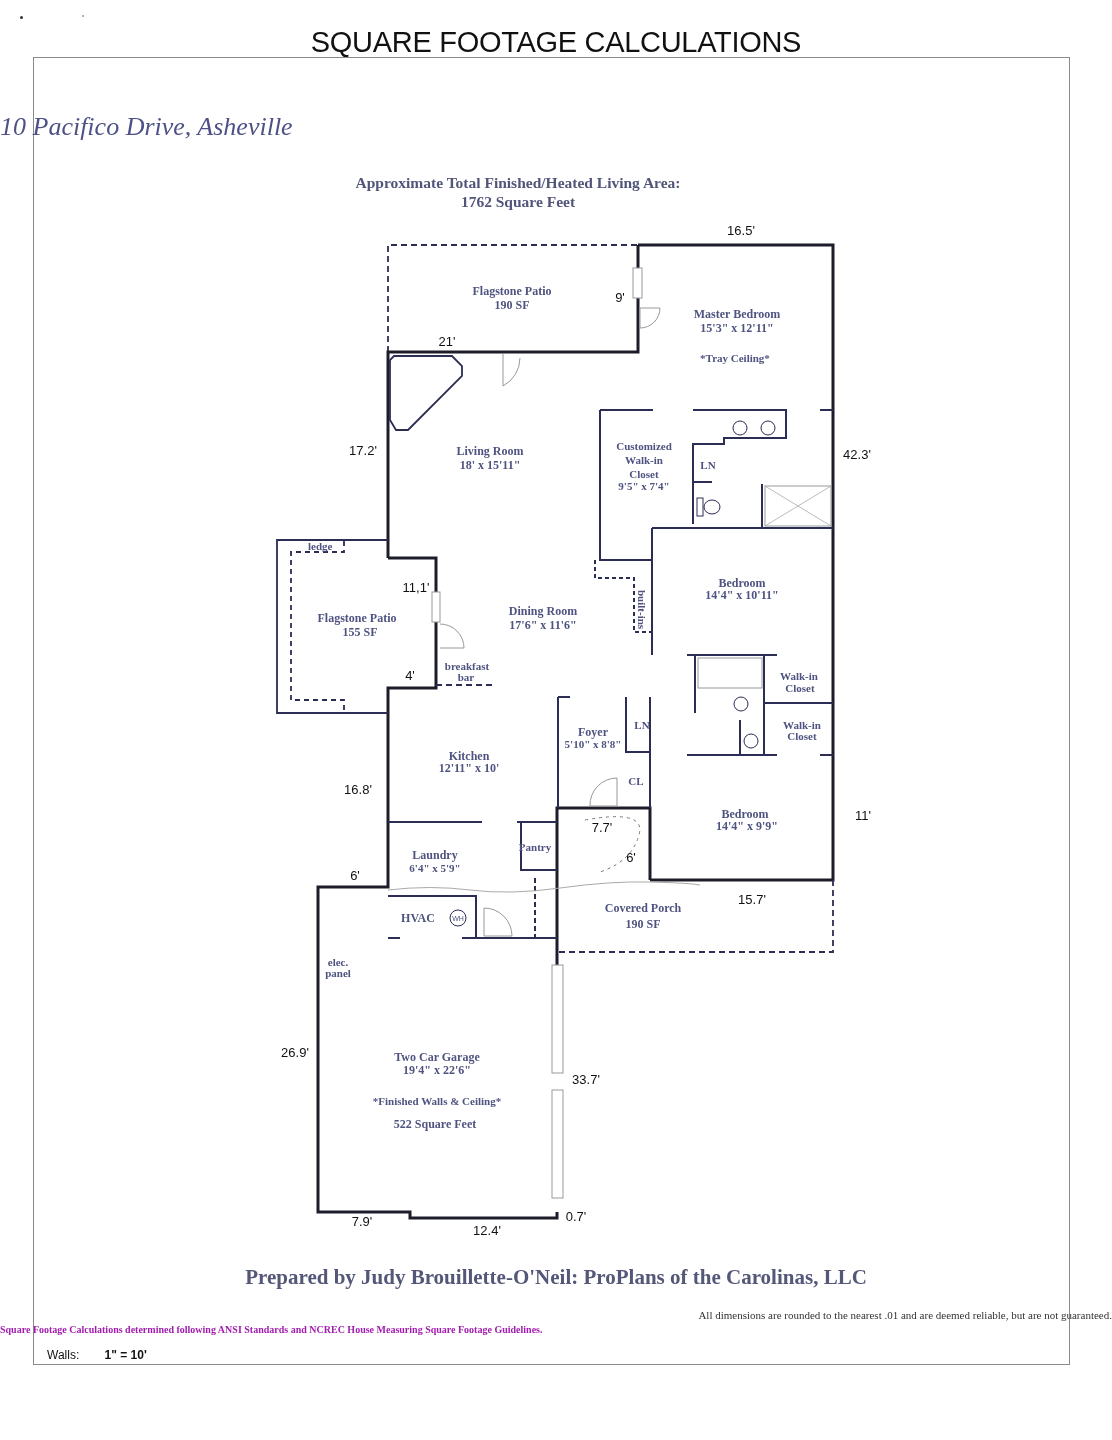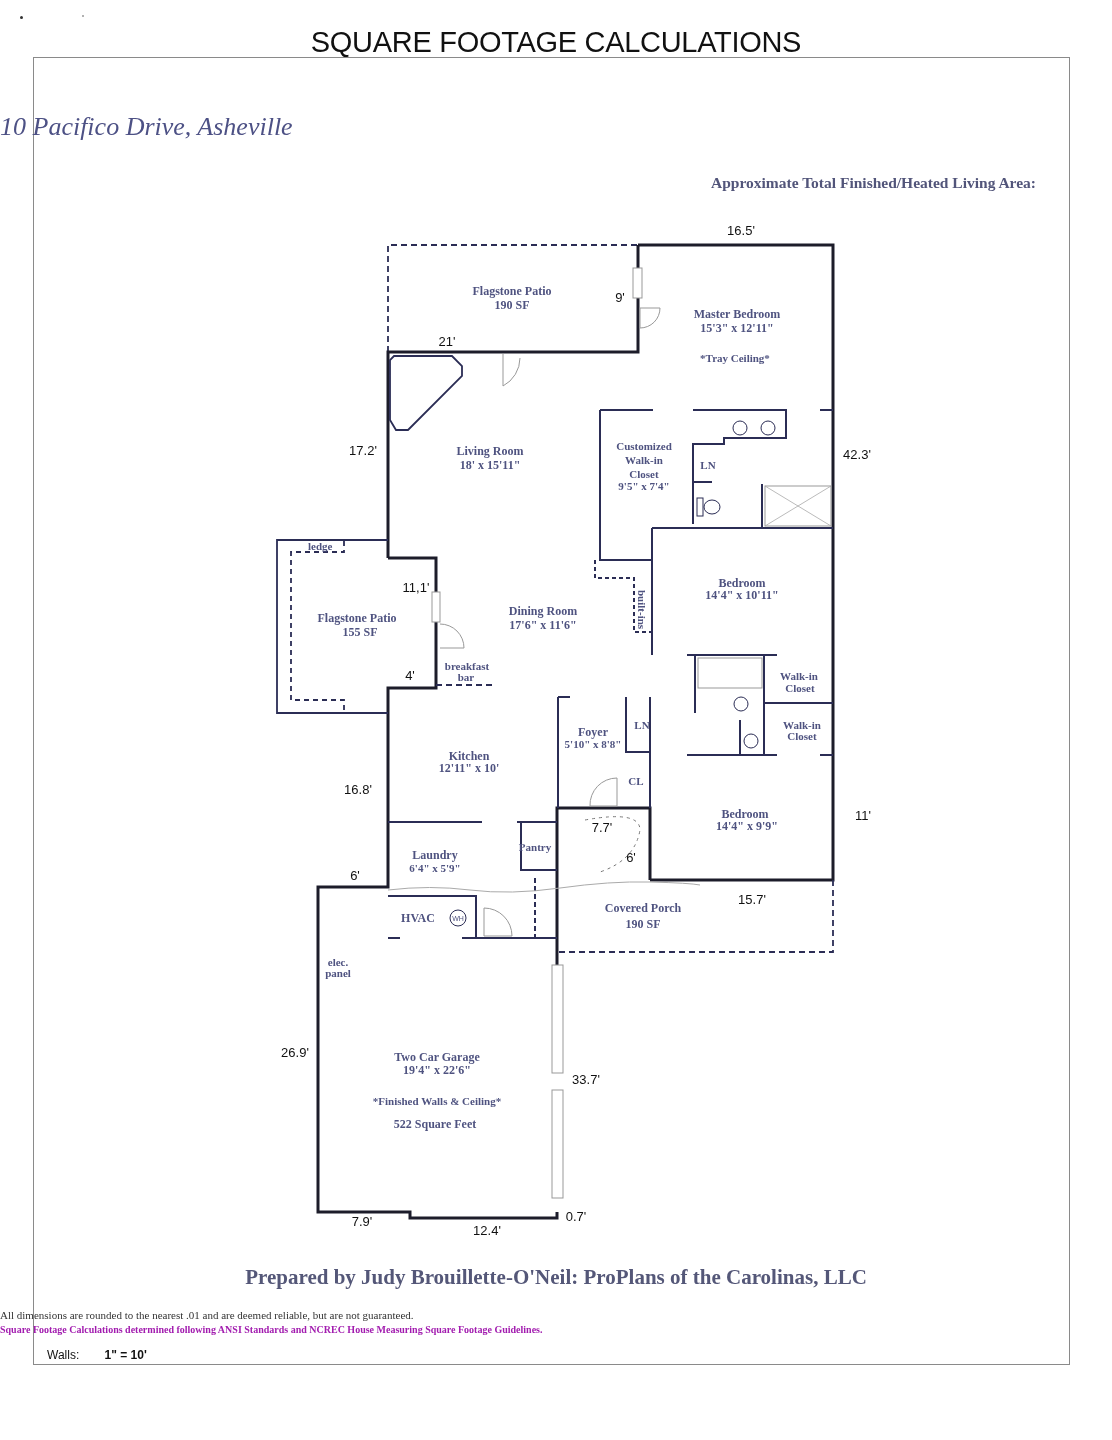--- a/index.html
+++ b/index.html
@@ -1,42 +1,43 @@
 <!DOCTYPE html>
 <html><head>
 <meta charset="utf-8">
 <style>
   html, body { margin:0; padding:0; background:#ffffff; }
   body { width:1112px; height:1440px; position:relative; overflow:hidden; font-family:"Liberation Serif", serif; }
   .dot { position:absolute; border-radius:50%; background:#333; }
   .page-title { position:absolute; top:26px; left:0; width:1112px; text-align:center; font-family:"Liberation Sans", sans-serif; font-weight:normal; font-size:29px; color:#111; letter-spacing:-0.3px; }
   .frame { position:absolute; left:33px; top:57px; width:1037px; height:1308px; border:1.5px solid #8a8a8a; box-sizing:border-box; }
   .address { position:absolute; top:112px; left:0; width:1112px; text-align:left; font-family:"Liberation Serif", serif; font-style:italic; font-size:26px; color:#4d5185; }
-  .area-label { position:absolute; top:173px; left:0; width:1036px; text-align:right; font-size:15.5px; font-weight:bold; color:#52557a; line-height:19px; }
+  .area-label { position:absolute; top:173px; left:0; width:1036px; text-align:center; font-size:15.5px; font-weight:bold; color:#52557a; line-height:19px; }
   svg.plan { position:absolute; left:0; top:0; }
   .rl { font-family:"Liberation Serif", serif; font-size:12px; fill:#4f5380; font-weight:bold; }
   .rs { font-family:"Liberation Serif", serif; font-size:11px; fill:#4f5380; font-weight:bold; }
   .dim { font-family:"Liberation Sans", sans-serif; font-size:13px; fill:#111; }
   .prepared { position:absolute; top:1265px; left:0; width:1112px; text-align:center; font-size:21px; font-weight:bold; color:#545778; }
-  .disclaimer { position:absolute; top:1309px; left:0; width:1112px; text-align:left; font-size:11px; color:#333; }
+  .disclaimer { position:absolute; top:1309px; left:0; width:1112px; text-align:right; font-size:11px; color:#333; }
   .standards { position:absolute; top:1324px; left:0; width:1095px; font-size:10px; font-weight:bold; color:#a21caf; }
   .scale { position:absolute; top:1348px; left:47px; font-family:"Liberation Sans", sans-serif; font-size:12px; color:#111; }
   .scale .val { margin-left:22px; font-weight:bold; }
 </style>
 </head>
 <body>
 
 <div class="dot" style="left:20px;top:16px;width:3px;height:3px;"></div>
 <div class="dot" style="left:82px;top:15px;width:2px;height:2px;background:#999;"></div>
 
 <div class="page-title">SQUARE FOOTAGE CALCULATIONS</div>
 <div class="frame"></div>
 <div class="address">10 Pacifico Drive, Asheville</div>
 <div class="area-label">
   <div>Approximate Total Finished/Heated Living Area:</div>
+  <div>1762 Square Feet</div>
 </div>
 
 <svg class="plan" width="1112" height="1440" viewBox="0 0 1112 1440">
   <g fill="none" stroke="#2b2d55" stroke-width="2">
 
     <polyline points="388,352 388,245 638,245" stroke-dasharray="6,4" stroke-width="1.8"></polyline>
 
     <polyline points="638,245 833,245 833,880 650,880" stroke="#1c1c2a" stroke-width="3"></polyline>
     <polyline points="638,245 638,352 388,352 388,558" stroke="#1c1c2a" stroke-width="3"></polyline>
     <polyline points="388,558 436,558 436,688 388,688 388,887 318,887 318,1212 410,1212 410,1218 557,1218 557,1212" stroke="#1c1c2a" stroke-width="3"></polyline>

